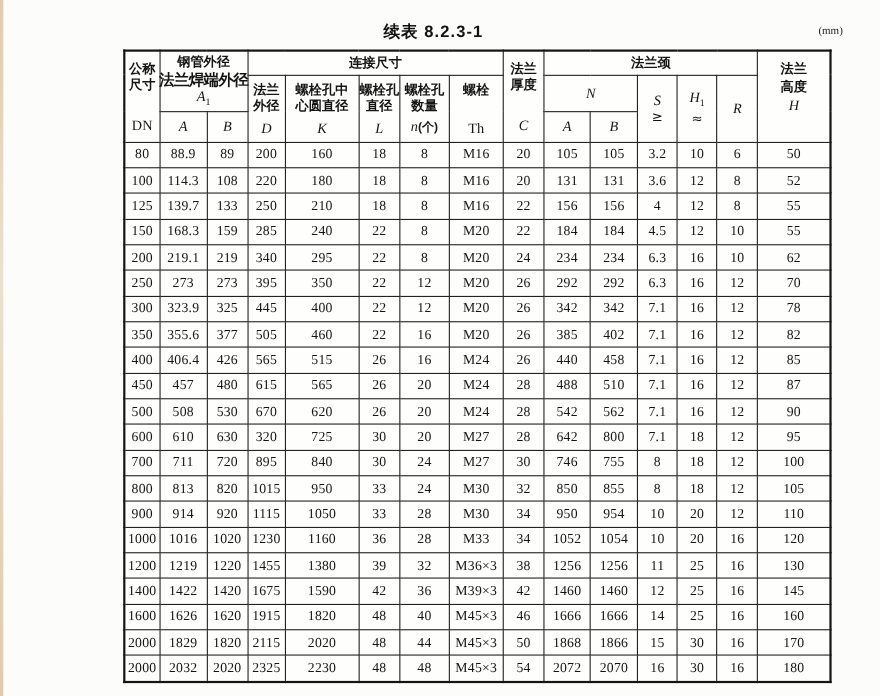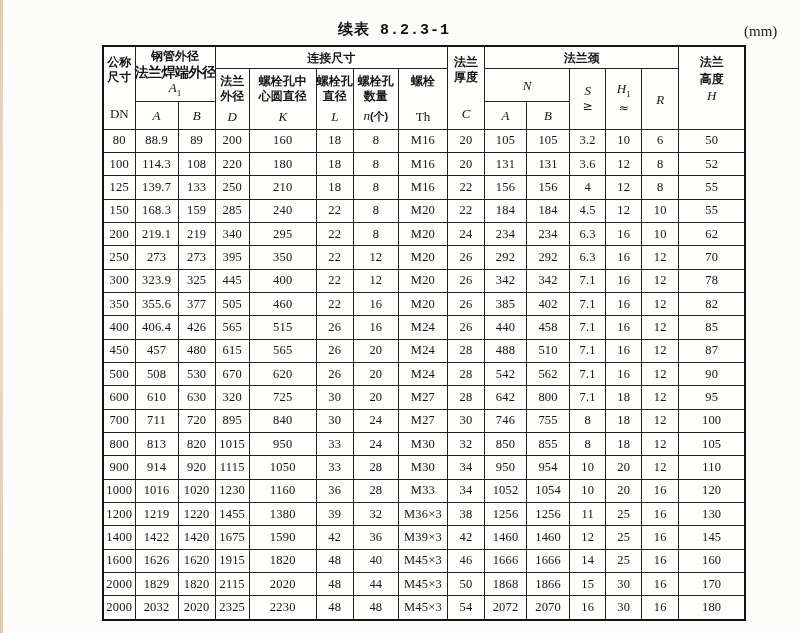--- a/index.html
+++ b/index.html
@@ -15,29 +15,28 @@
     position: absolute; left: 0; top: 0;
     width: 3px; height: 633px;
     background: linear-gradient(180deg, #d9c3a5, #e8dcc8 40%, #d8c2a4);
     opacity: .85;
   }
   .title {
     position: absolute; left: 99px; top: 20px; width: 590px;
     text-align: center;
     font-weight: bold; font-size: 15px; letter-spacing: 1px;
     color: #111;
-    font-family: Liberation Mono, monospace;
   }
   .unit {
     position: absolute; left: 744px; top: 23px;
     font-family: "Liberation Serif", serif;
-    font-size: 15px; color: #222;
+    font-size: 10px; color: #222;
   }
   table.flange {
-    position: absolute; left: 102px; top: 45px;
+    position: absolute; left: 112px; top: 45px;
     width: 644px; height: 576px;
     border-collapse: collapse; table-layout: fixed;
     background: #fefefd;
     border: 2px solid #141414;
   }
   th, td {
     border: 1px solid #222;
     padding: 0;
     text-align: center; vertical-align: middle;
     font-weight: normal;

